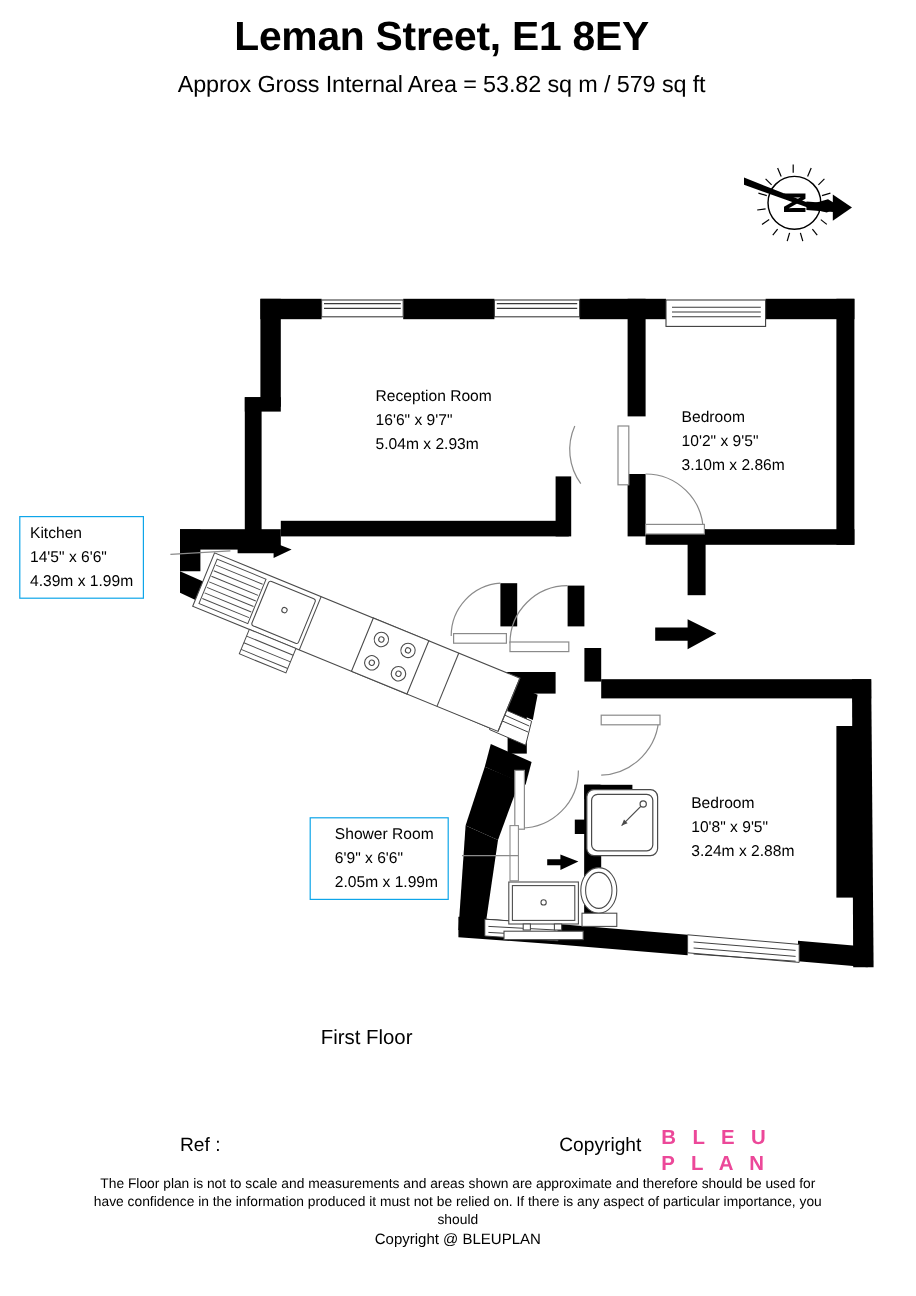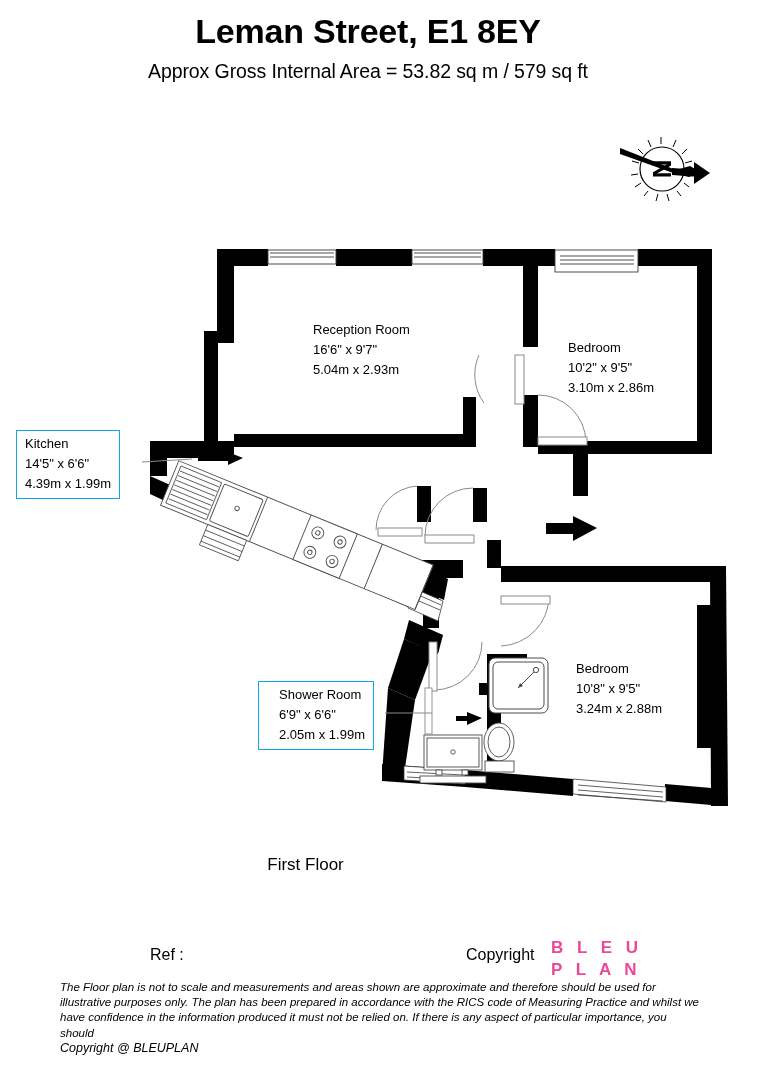--- a/index.html
+++ b/index.html
@@ -108,23 +108,23 @@
     line-height: 22px;
     letter-spacing: 4.5px;
   }
   #brand-logo .brand-line { display: block; }
 
   #disclaimer {
     position: absolute;
     left: 60px;
     top: 980px;
     width: 643px;
+    text-align: center;
     font-size: 11.5px;
     line-height: 15.2px;
-    font-style: italic;
   }
   #disclaimer p { margin: 0; }
   #copyright-line {
     margin-top: 1px;
     font-size: 12.5px;
   }
 </style>
 </head>
 <body>
 
@@ -424,16 +424,15 @@
   <div id="ref-label">Ref  :</div>
   <div id="copyright-label">Copyright</div>
   <div id="brand-logo">
     <span class="brand-line">B L E U</span>
     <span class="brand-line">P L A N</span>
   </div>
 </div>
 
 <div id="disclaimer">
   <p>The Floor plan is not to scale and measurements and areas shown are approximate and therefore should be used for</p>
-  <p>illustrative purposes only. The plan has been prepared in accordance with the RICS code of Measuring Practice and whilst we</p>
   <p>have confidence in the information produced it must not be relied on. If there is any aspect of particular importance, you should</p>
   <p id="copyright-line">Copyright @ BLEUPLAN</p>
 </div>
 
 </body></html>

